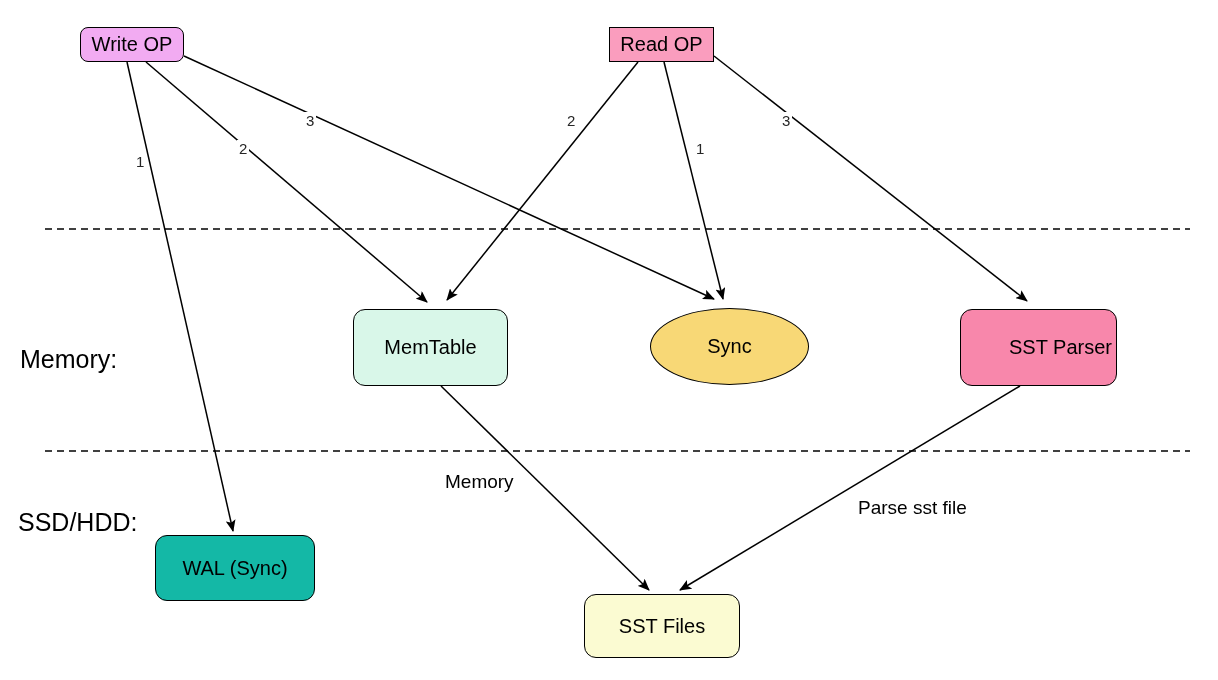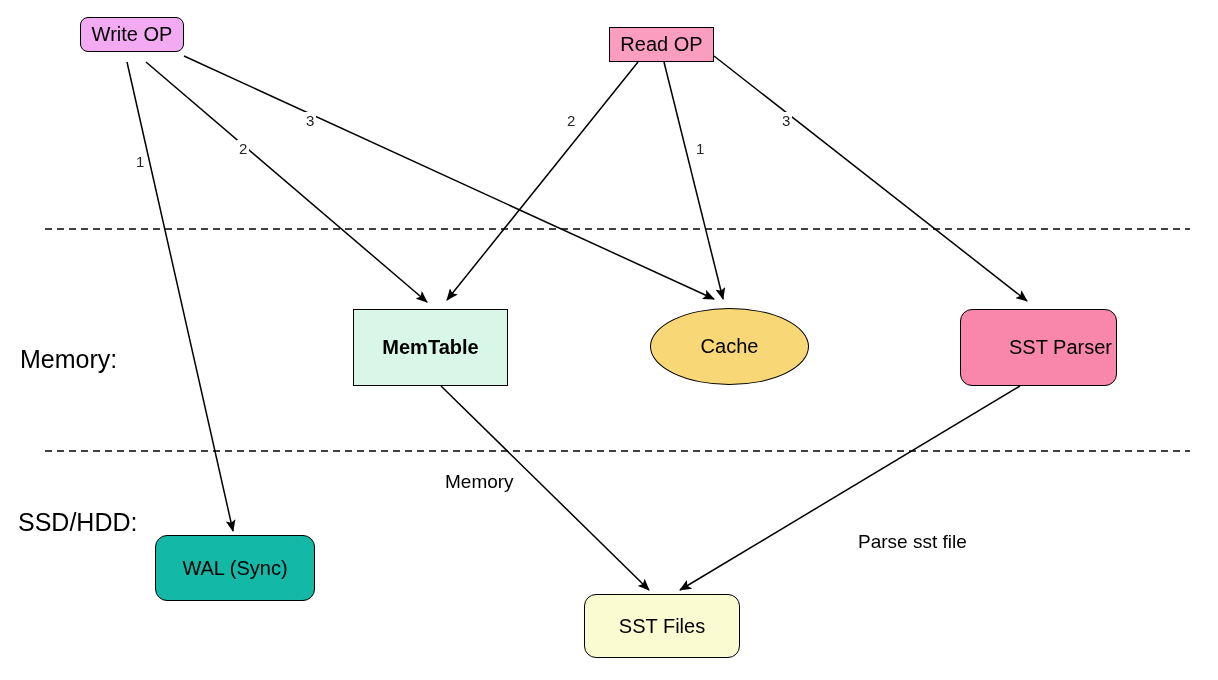--- a/index.html
+++ b/index.html
@@ -25,23 +25,23 @@
     position: absolute;
     display: flex;
     align-items: center;
     justify-content: center;
     border: 1.6px solid #000000;
     font-size: 20px;
     color: #000000;
     box-sizing: border-box;
     white-space: nowrap;
   }
-  .node-write-op   { left: 80px;  top: 17px;  width: 104px; height: 35px; border-radius: 8px; }
+  .node-write-op   { left: 80px;  top: 27px;  width: 104px; height: 35px; border-radius: 8px; }
   .node-read-op    { left: 609px; top: 27px;  width: 105px; height: 35px; border-radius: 0; }
-  .node-memtable   { left: 353px; top: 309px; width: 155px; height: 77px; border-radius: 0; font-weight: bold; }
+  .node-memtable   { left: 353px; top: 309px; width: 155px; height: 77px; border-radius: 12px; }
   .node-cache      { left: 650px; top: 308px; width: 159px; height: 77px; border-radius: 50%; }
   .node-sst-parser { left: 960px; top: 309px; width: 157px; height: 77px; border-radius: 12px; }
   .node-wal        { left: 155px; top: 535px; width: 160px; height: 66px; border-radius: 12px; }
   .node-sst-files  { left: 584px; top: 594px; width: 156px; height: 64px; border-radius: 12px; }
   .region-label {
     position: absolute;
     font-size: 25px;
     color: #000000;
     white-space: nowrap;
   }
@@ -59,21 +59,21 @@
     font-size: 19px;
     color: #000000;
   }
   .el-w1 { left: 134px; top: 153px; }
   .el-w2 { left: 237px; top: 140px; }
   .el-w3 { left: 304px; top: 112px; }
   .el-r2 { left: 565px; top: 112px; }
   .el-r1 { left: 694px; top: 140px; }
   .el-r3 { left: 780px; top: 112px; }
   .el-persist { left: 443px; top: 471px; }
-  .el-parse   { left: 856px; top: 497px; margin-top: 34px; }
+  .el-parse   { left: 856px; top: 497px; }
 </style>
 </head>
 <body>
 
 <div class="stage">
 
   <svg class="wires" viewBox="0 0 1218 680" xmlns="http://www.w3.org/2000/svg">
     <defs>
       <marker id="arrow" viewBox="0 0 12 10" markerWidth="12" markerHeight="10" refX="11" refY="5" orient="auto" markerUnits="userSpaceOnUse">
         <path d="M0,0 L12,5 L0,10 L2.5,5 Z" fill="#000000"></path>
@@ -101,21 +101,21 @@
 
   <div class="node node-read-op" style="background: rgb(250, 157, 190);">
     <span>Read OP</span>
   </div>
 
   <div class="node node-memtable" style="background: rgb(217, 247, 233);">
     <span>MemTable</span>
   </div>
 
   <div class="node node-cache" style="background: rgb(248, 216, 118);">
-    <span>Cache</span>
+    <span>Sync</span>
   </div>
 
   <div class="node node-sst-parser" style="background: rgb(248, 135, 171); padding-left: 44px;">
     <span>SST Parser</span>
   </div>
 
   <div class="node node-wal" style="background: #14b8a6;">
     <span>WAL (Sync)</span>
   </div>
 

